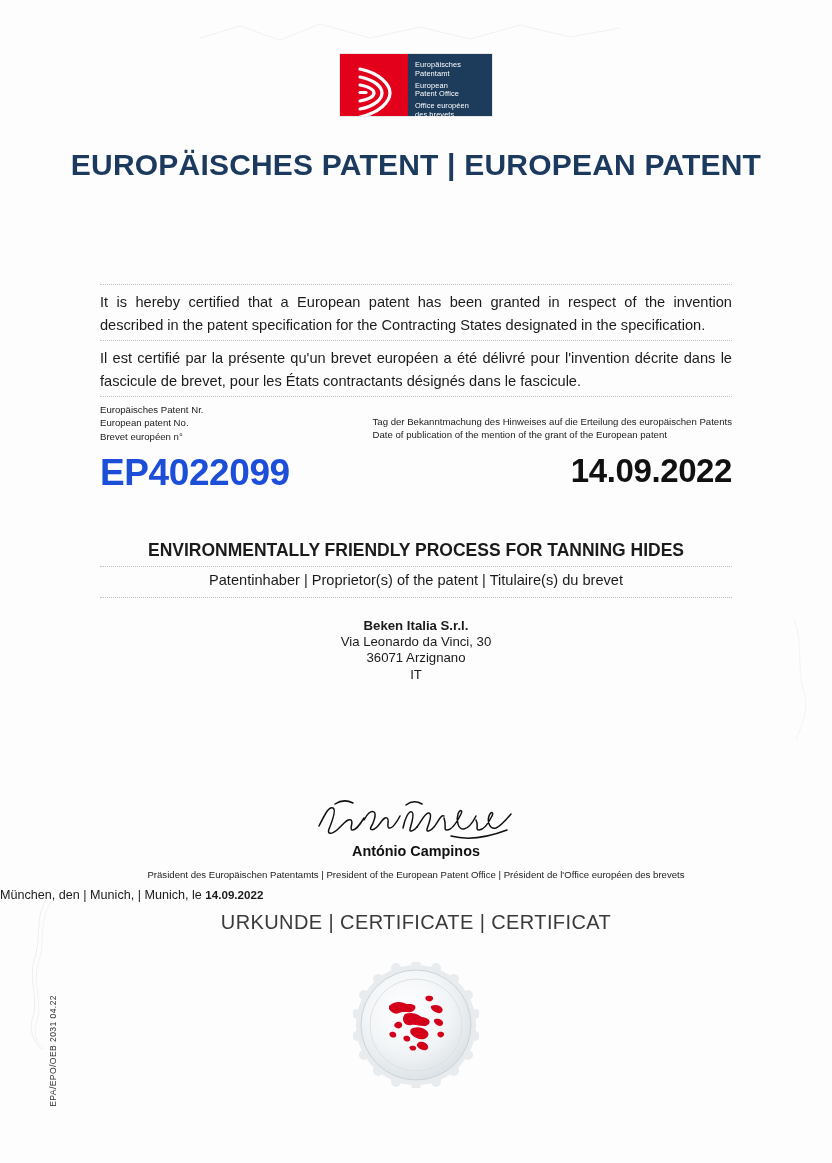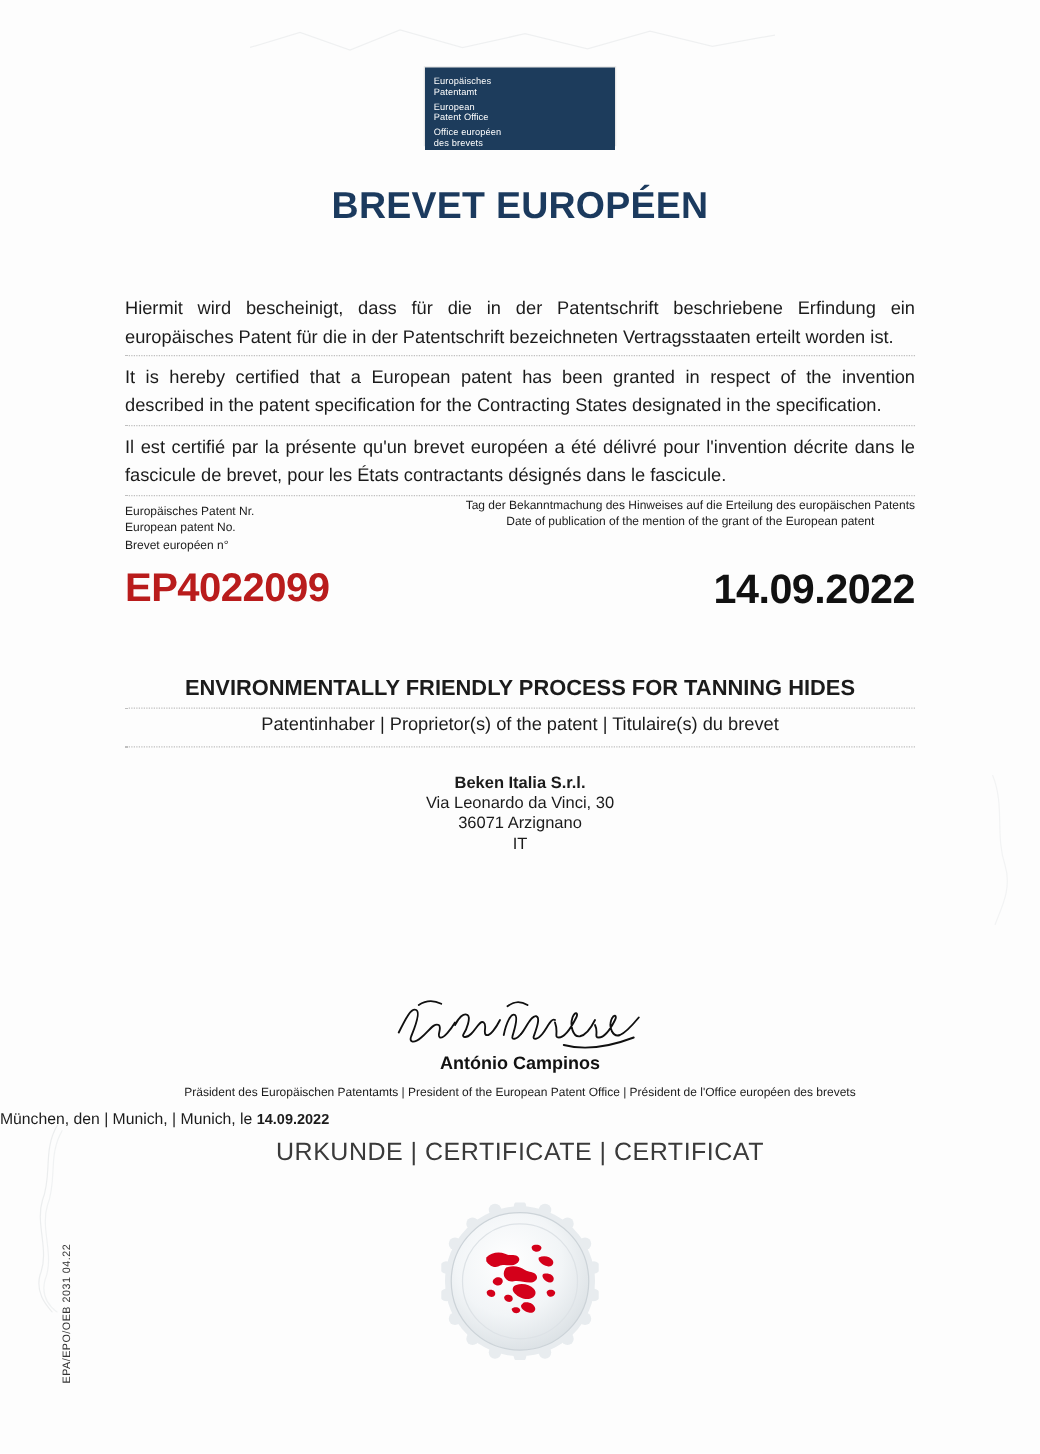--- a/index.html
+++ b/index.html
@@ -25,21 +25,20 @@
   
   .logo-wrap {
     position: absolute;
     top: 54px;
     left: 50%;
     transform: translateX(-50%);
     display: flex;
     width: 152px;
     height: 62px;
     box-shadow: 0 0 0 1px #e6e6e6;
-    flex-direction: column;
   }
   .logo-red {
     width: 68px;
     background: #e2001a;
     position: relative;
     overflow: hidden;
   }
   .logo-red svg { position: absolute; left: 6px; top: 9px; }
   .logo-blue {
     flex: 1;
@@ -98,35 +97,35 @@
   .labels-left {
     position: absolute;
     top: 403px;
     left: 100px;
     font-size: 9.6px;
     line-height: 13.4px;
     color: #1b1b1b;
   }
   .labels-right {
     position: absolute;
-    top: 398px;
+    top: 415px;
     right: 100px;
-    text-align: center;
+    text-align: left;
     font-size: 9.6px;
     line-height: 13.4px;
     color: #1b1b1b;
   }
 
   .patent-number {
     position: absolute;
     top: 452px;
     left: 100px;
-    font-size: 32px;
+    font-size: 37px;
     font-weight: bold;
-    color: #b91c1c;
+    color: #1d4ed8;
     letter-spacing: -.4px;
   }
   .patent-date {
     position: absolute;
     top: 452px;
     right: 100px;
     font-size: 33px;
     font-weight: bold;
     color: #111111;
     letter-spacing: -.4px;
@@ -290,24 +289,23 @@
       <div class="gap"></div>
       <div>European</div>
       <div>Patent Office</div>
       <div class="gap"></div>
       <div>Office européen</div>
       <div>des brevets</div>
     </div>
   </div>
 
   <div class="title">
-    <span class="line2">BREVET EUROPÉEN</span>
-  </div>
-
-  <div class="para p1">Hiermit wird bescheinigt, dass für die in der Patentschrift beschriebene Erfindung ein europäisches Patent für die in der Patentschrift bezeichneten Vertragsstaaten erteilt worden ist.</div>
+    <span>EUROPÄISCHES PATENT | EUROPEAN PATENT</span>
+  </div>
+
   <div class="rule r1"></div>
   <div class="para p2">It is hereby certified that a European patent has been granted in respect of the invention described in the patent specification for the Contracting States designated in the specification.</div>
   <div class="rule r2"></div>
   <div class="para p3">Il est certifié par la présente qu'un brevet européen a été délivré pour l'invention décrite dans le fascicule de brevet, pour les États contractants désignés dans le fascicule.</div>
   <div class="rule r3"></div>
 
   <div class="labels-left">
     <div>Europäisches Patent Nr.</div>
     <div>European patent No.</div>
     <div>Brevet européen n°</div>

